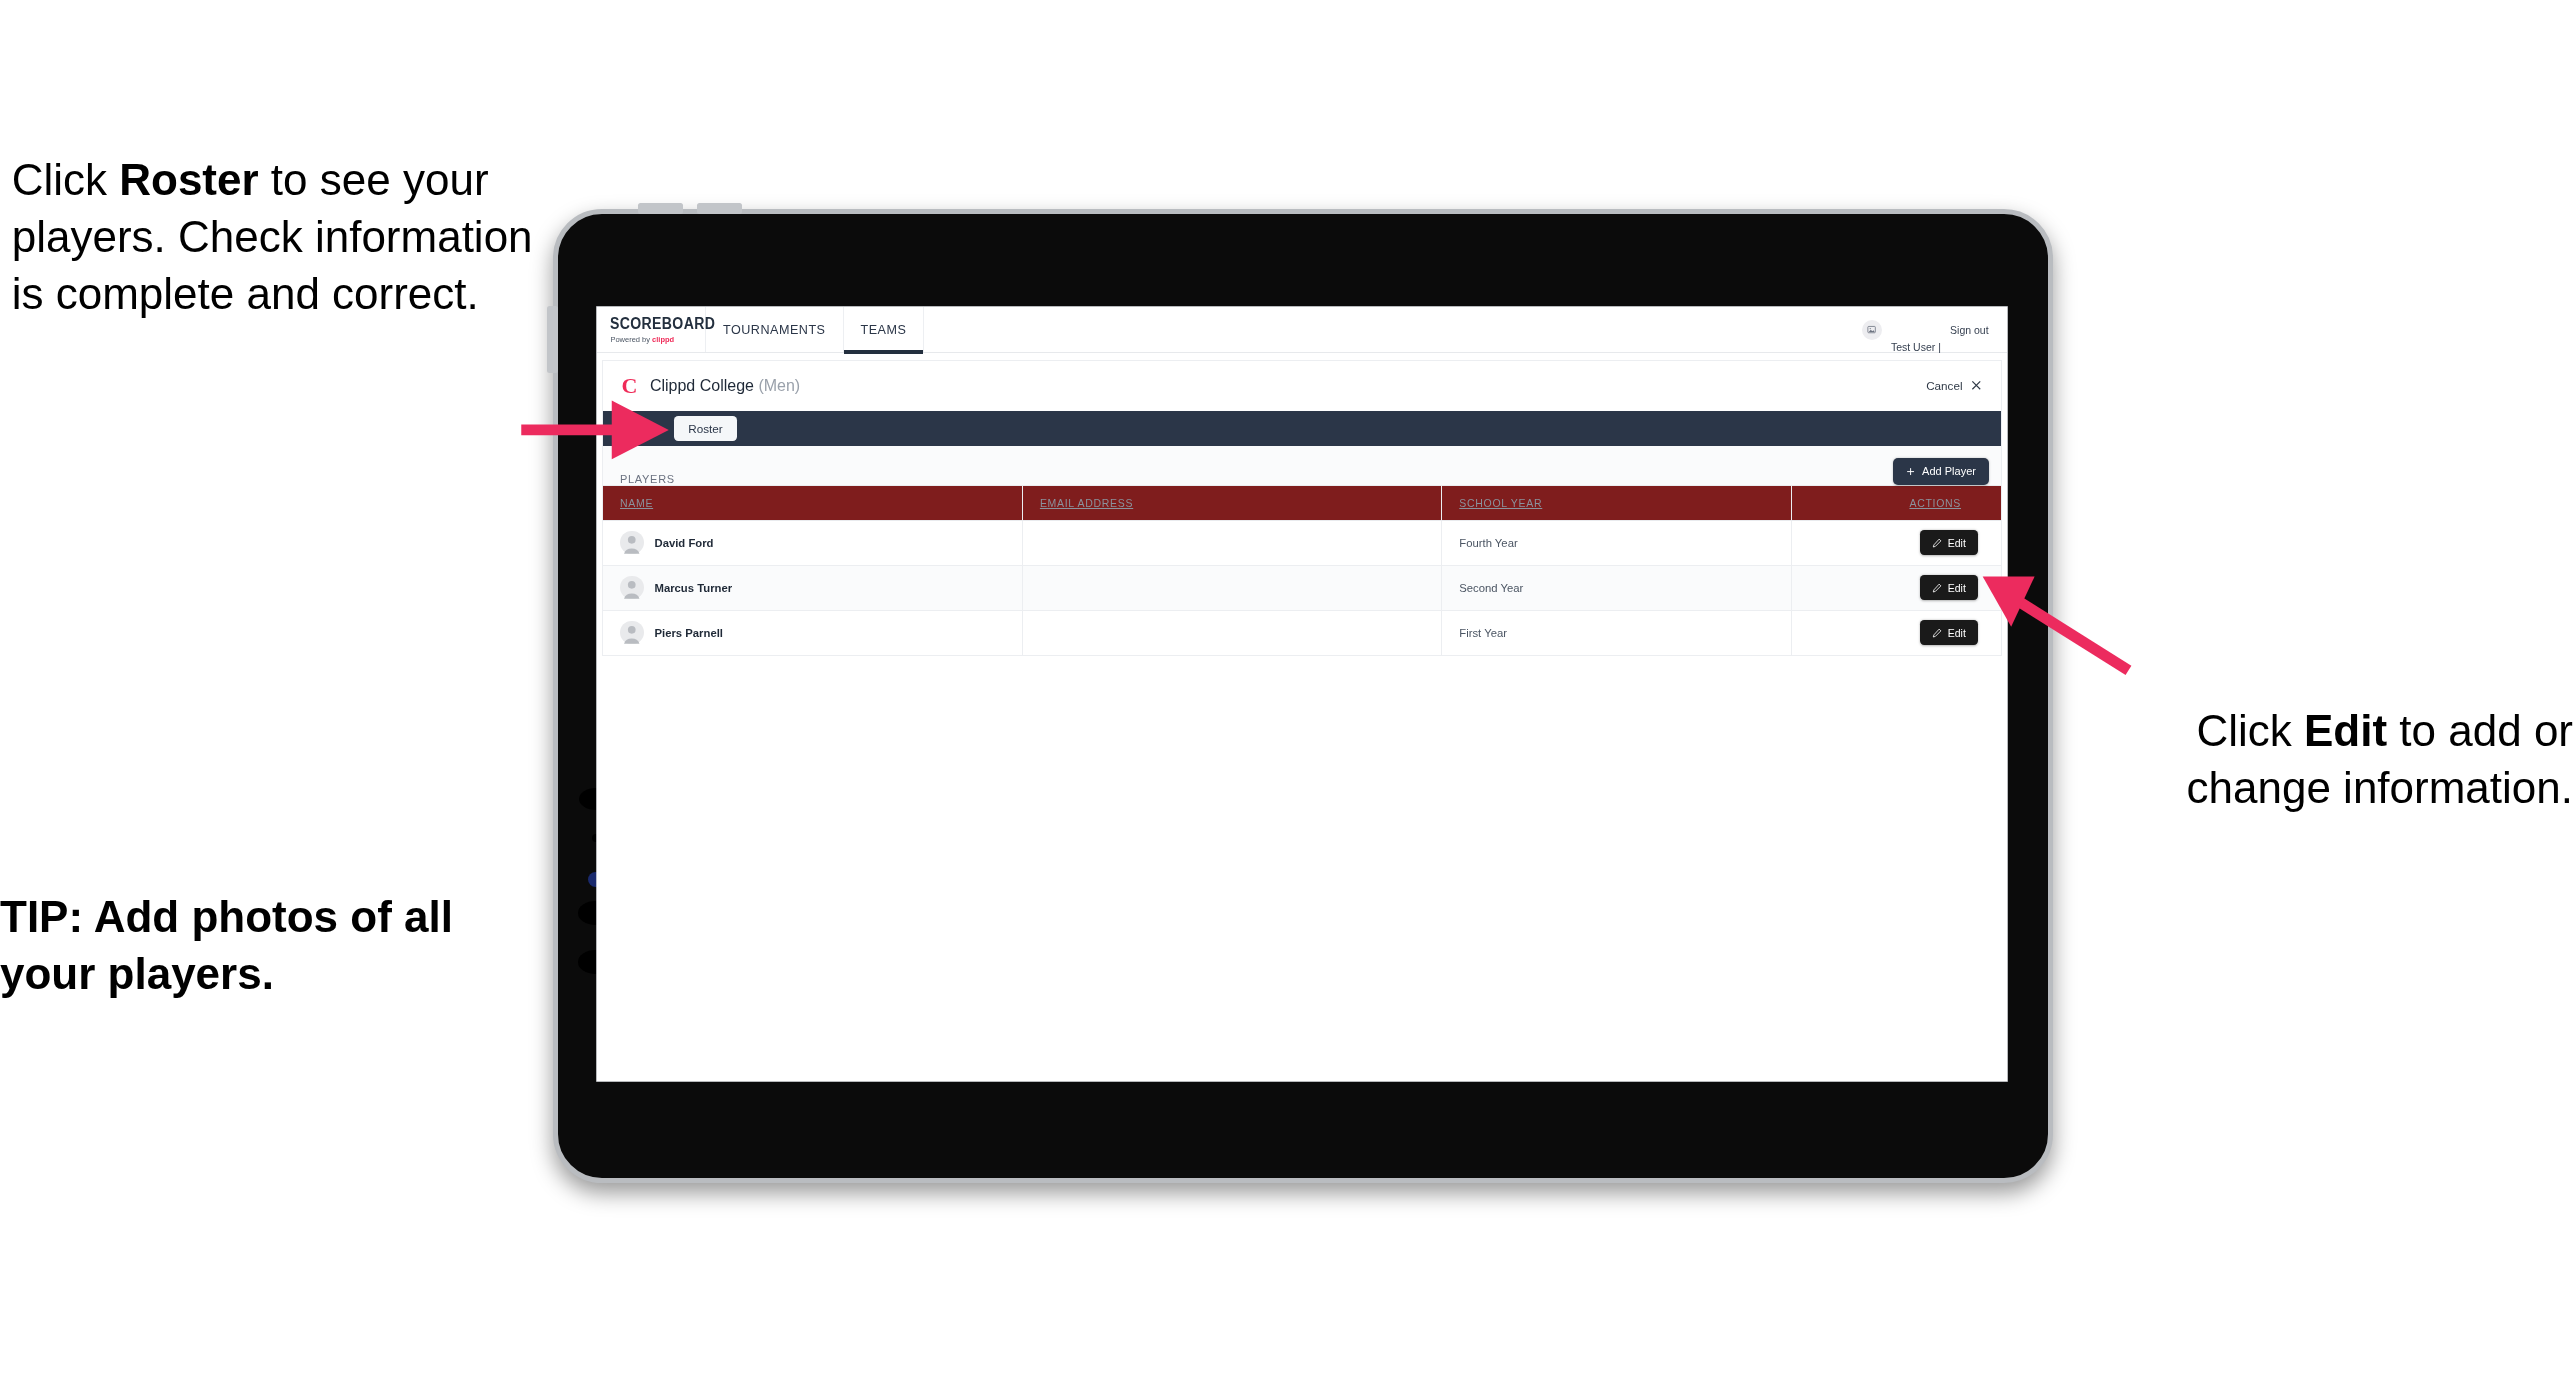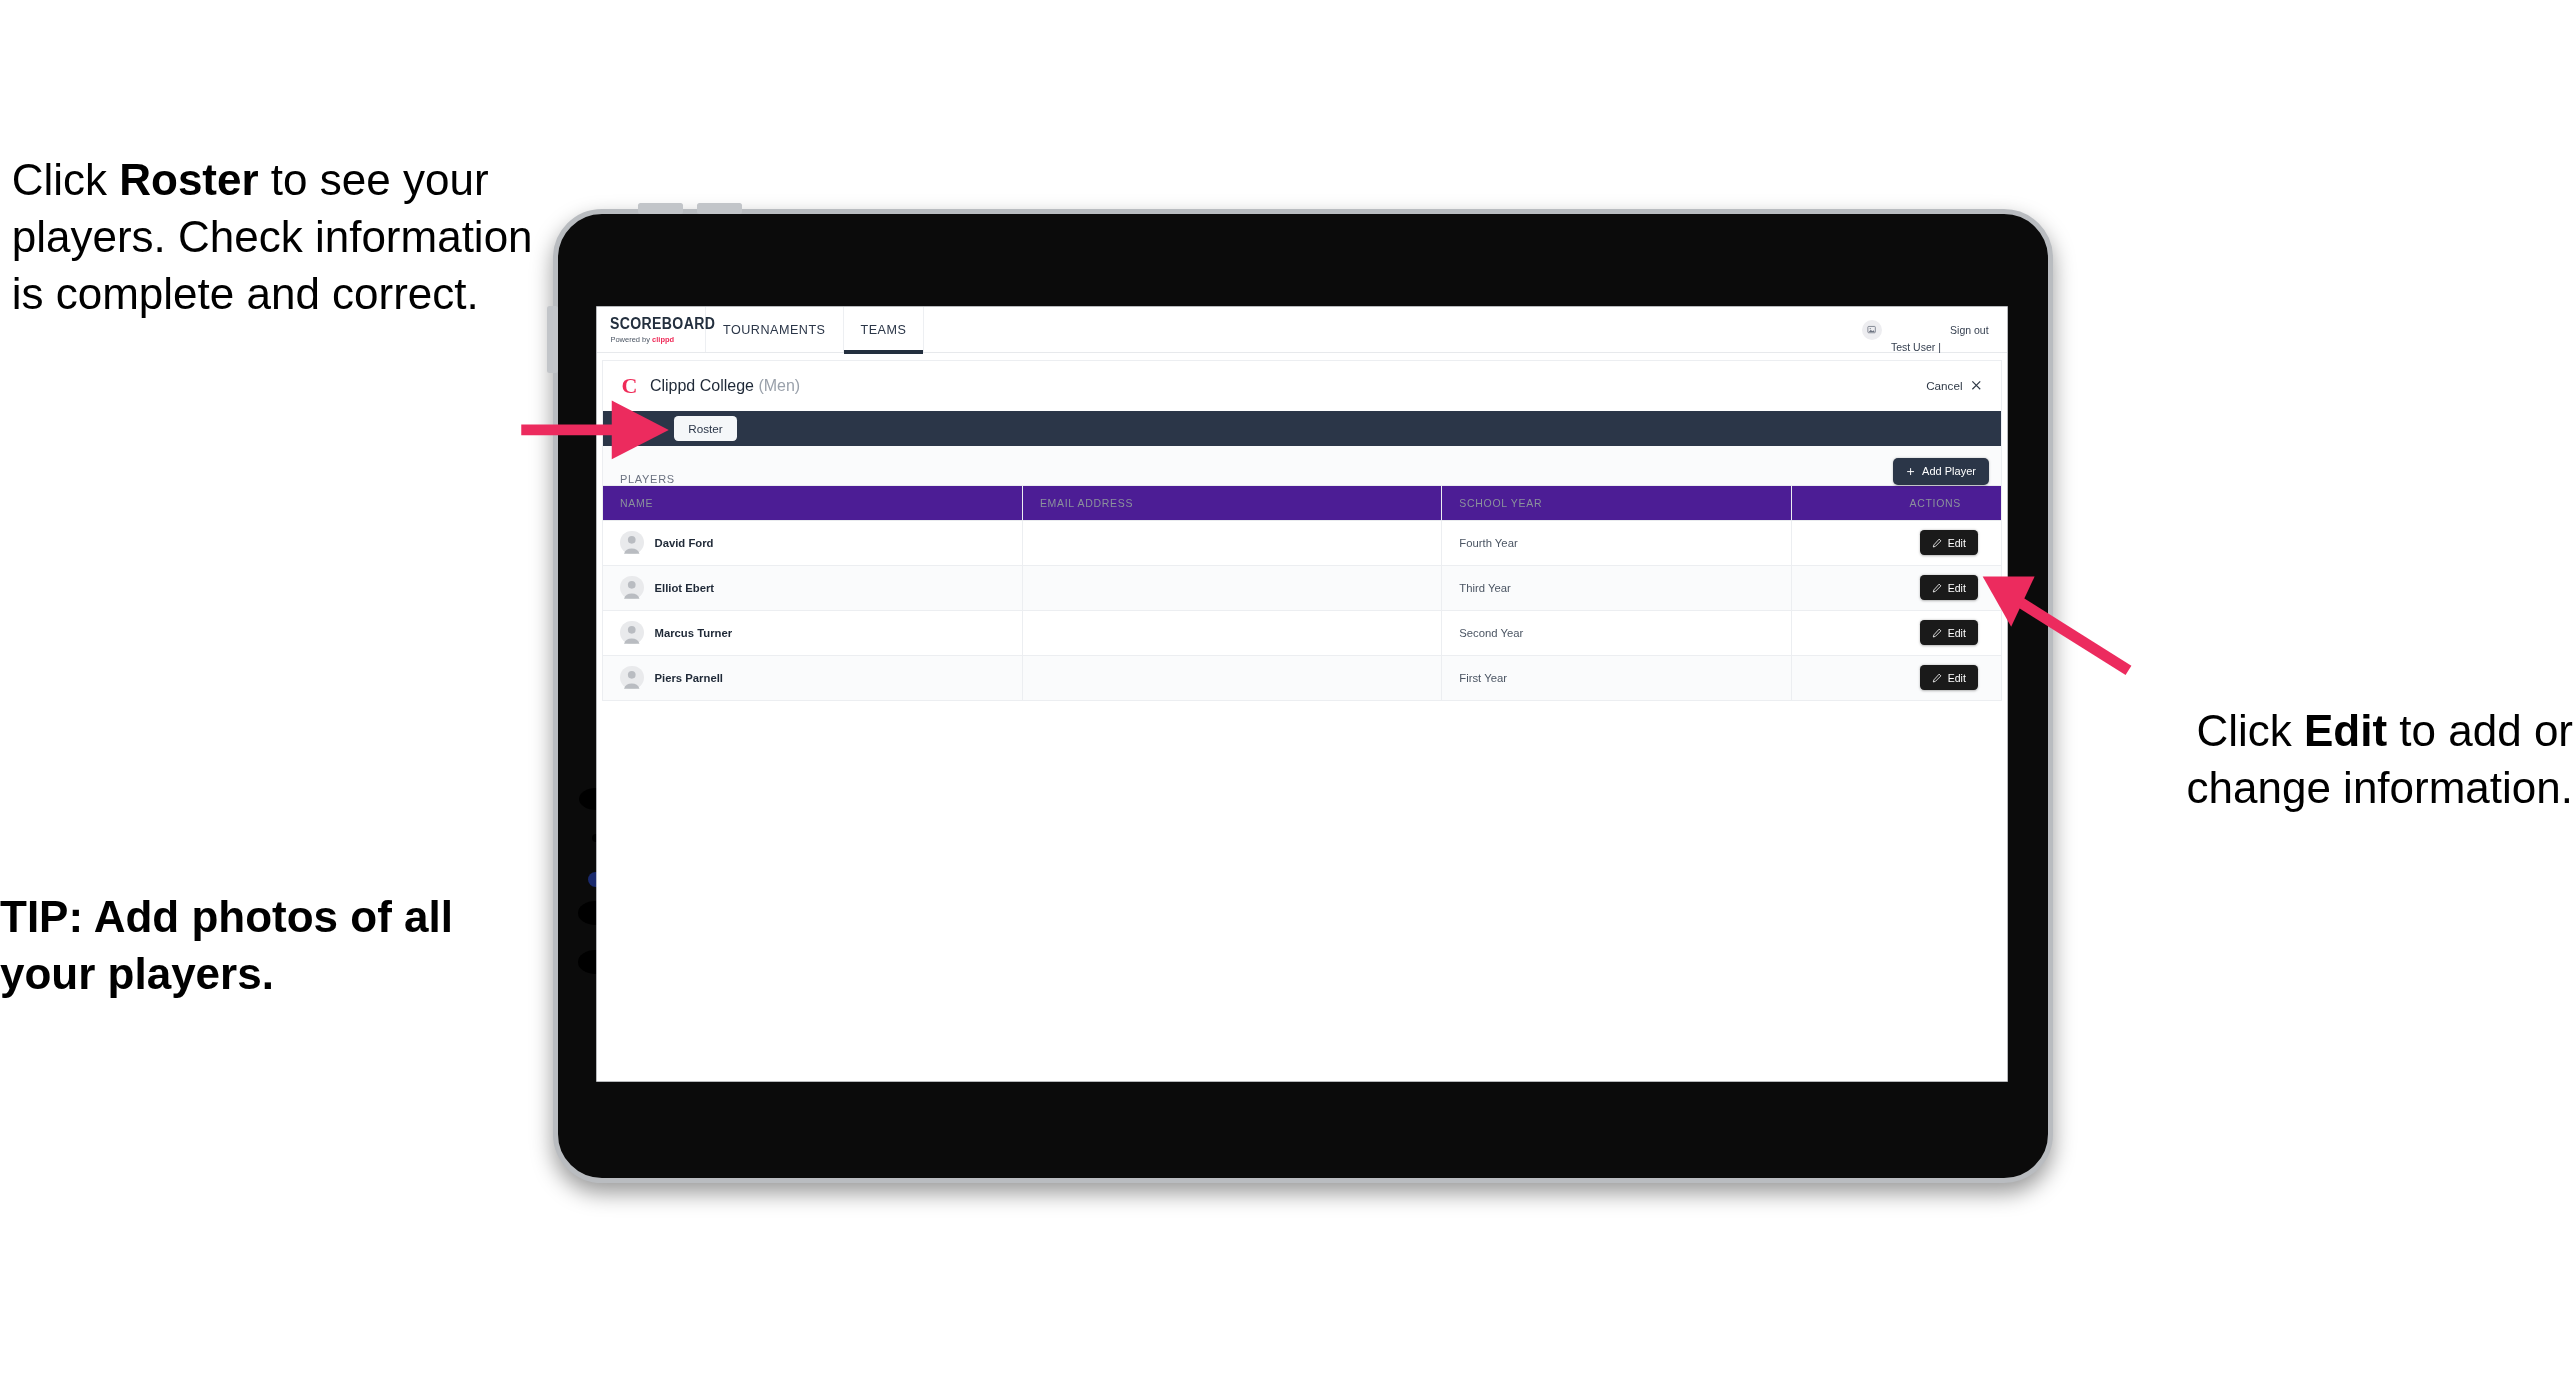--- a/index.html
+++ b/index.html
@@ -72,21 +72,21 @@
   #tab-details{font-size:11.7px;color:#aab2be;padding:0 5px;}
   #tab-roster{font-size:11.7px;color:#2b3648;background:#f5f7f9;border-radius:4.2px;padding:5.9px 14.2px;}
 
   
   #players-bar{background:#fafbfc;border-bottom:0.8px solid #ebedf0;height:39px;display:flex;align-items:flex-end;padding:0 11.7px 0 17px;}
   #players-label{font-size:11px;color:#6b7280;letter-spacing:0.7px;}
   #add-player-btn{margin-left:auto;background:#2b3648;color:#fff;font-size:11px;border-radius:5px;padding:7.5px 13.4px;display:flex;align-items:center;gap:6.7px;box-shadow:0 0.8px 2.5px rgba(0,0,0,.25);}
 
   
   table{width:100%;border-collapse:collapse;table-layout:fixed;}
-  thead th{background:#4c1d95;font-size:10.5px;color:#8b929c;font-weight:normal;letter-spacing:0.7px;text-align:left;height:34px;padding:0 17px;border-bottom:0.8px solid #e9ebee;border-right:0.8px solid #eceef1;}
+  thead th{background:#7f1d1d;font-size:10.5px;color:#8b929c;font-weight:normal;letter-spacing:0.7px;text-align:left;height:34px;padding:0 17px;border-bottom:0.8px solid #e9ebee;border-right:0.8px solid #eceef1;text-decoration:underline;}
   thead th:last-child{border-right:none;text-align:right;padding-right:40px;}
   tbody td{height:44px;font-size:11.3px;color:#1f2937;padding:0 17px;border-bottom:0.8px solid #eceef1;border-right:0.8px solid #eceef1;}
   tbody td:last-child{border-right:none;text-align:right;padding-right:23.5px;}
   tbody tr:nth-child(even){background:#fafbfc;}
   .cell-name{display:flex;align-items:center;gap:11px;font-weight:bold;}
   .avatar-circ{width:23.5px;height:23.5px;border-radius:50%;background:#e9eaec;flex:none;display:flex;align-items:center;justify-content:center;}
   .school-year{color:#4b5563;font-weight:normal;}
   .edit-btn{display:inline-flex;align-items:center;gap:5.9px;background:#1a1a1a;color:#fff;font-size:10.5px;border-radius:4.2px;padding:6.7px 11.7px;box-shadow:0 0.8px 2.5px rgba(0,0,0,.3);}
   col.c-name{width:30%;}col.c-email{width:30%;}col.c-year{width:25%;}col.c-act{width:15%;}
 </style>
@@ -192,41 +192,20 @@
                   <svg width="23.5" height="23.5" viewBox="0 0 28 28">
                     <circle cx="14" cy="10.5" r="4.6" fill="#b9bcc1"></circle>
                     <path d="M4.8 27 a9.6 8.4 0 0 1 18.4 0 Z" fill="#b9bcc1"></path>
                   </svg>
                 </span>
                 <span>David Ford</span>
               </div>
             </td>
             <td></td>
             <td><span class="school-year">Fourth Year</span></td>
-            <td><span class="edit-btn">
-                <svg width="10" height="10" viewBox="0 0 16 16">
-                  <path d="M11.4 1.8 L14.2 4.6 L5.4 13.4 L2 14.4 L3 11 Z" fill="none" stroke="#ffffff" stroke-width="1.3" stroke-linejoin="round"></path>
-                </svg>
-                <span>Edit</span>
-              </span></td>
-          </tr>
-          <tr>
-            <td>
-              <div class="cell-name">
-                <span class="avatar-circ">
-                  <svg width="23.5" height="23.5" viewBox="0 0 28 28">
-                    <circle cx="14" cy="10.5" r="4.6" fill="#b9bcc1"></circle>
-                    <path d="M4.8 27 a9.6 8.4 0 0 1 18.4 0 Z" fill="#b9bcc1"></path>
-                  </svg>
-                </span>
-                <span>Elliot Ebert</span>
-              </div>
-            </td>
-            <td></td>
-            <td><span class="school-year">Third Year</span></td>
             <td><span class="edit-btn">
                 <svg width="10" height="10" viewBox="0 0 16 16">
                   <path d="M11.4 1.8 L14.2 4.6 L5.4 13.4 L2 14.4 L3 11 Z" fill="none" stroke="#ffffff" stroke-width="1.3" stroke-linejoin="round"></path>
                 </svg>
                 <span>Edit</span>
               </span></td>
           </tr>
           <tr>
             <td>
               <div class="cell-name">

